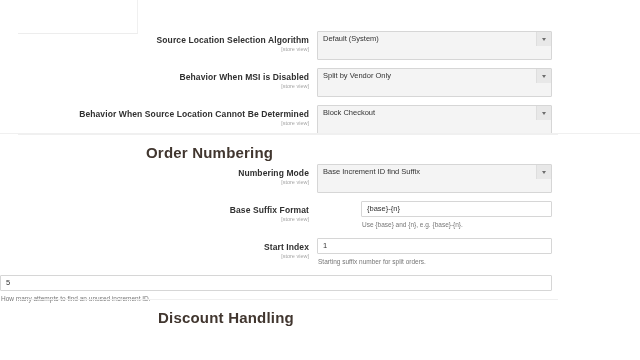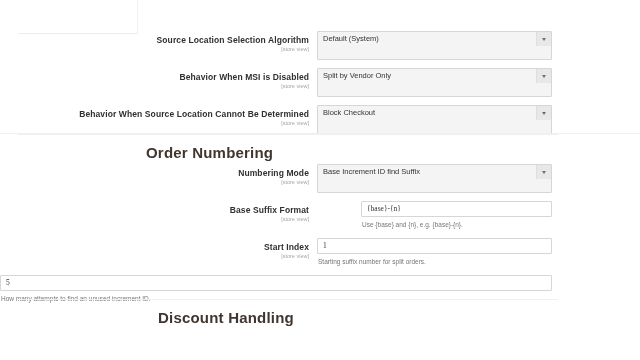--- a/index.html
+++ b/index.html
@@ -125,21 +125,21 @@
     width: 100%;
     height: 16px;
     box-sizing: border-box;
     background: #ffffff;
     border: 1px solid #d6d6d6;
     border-radius: 1px;
     font-size: 7.5px;
     color: #333333;
     line-height: 14px;
     padding: 0 5px;
-    font-family: Liberation Serif, serif;
+    font-family: Liberation Sans, sans-serif;
     overflow: hidden;
     white-space: nowrap;
   }
 
   
   .field-note {
     font-size: 6.5px;
     color: #777777;
     line-height: 10px;
     margin-top: 3px;

